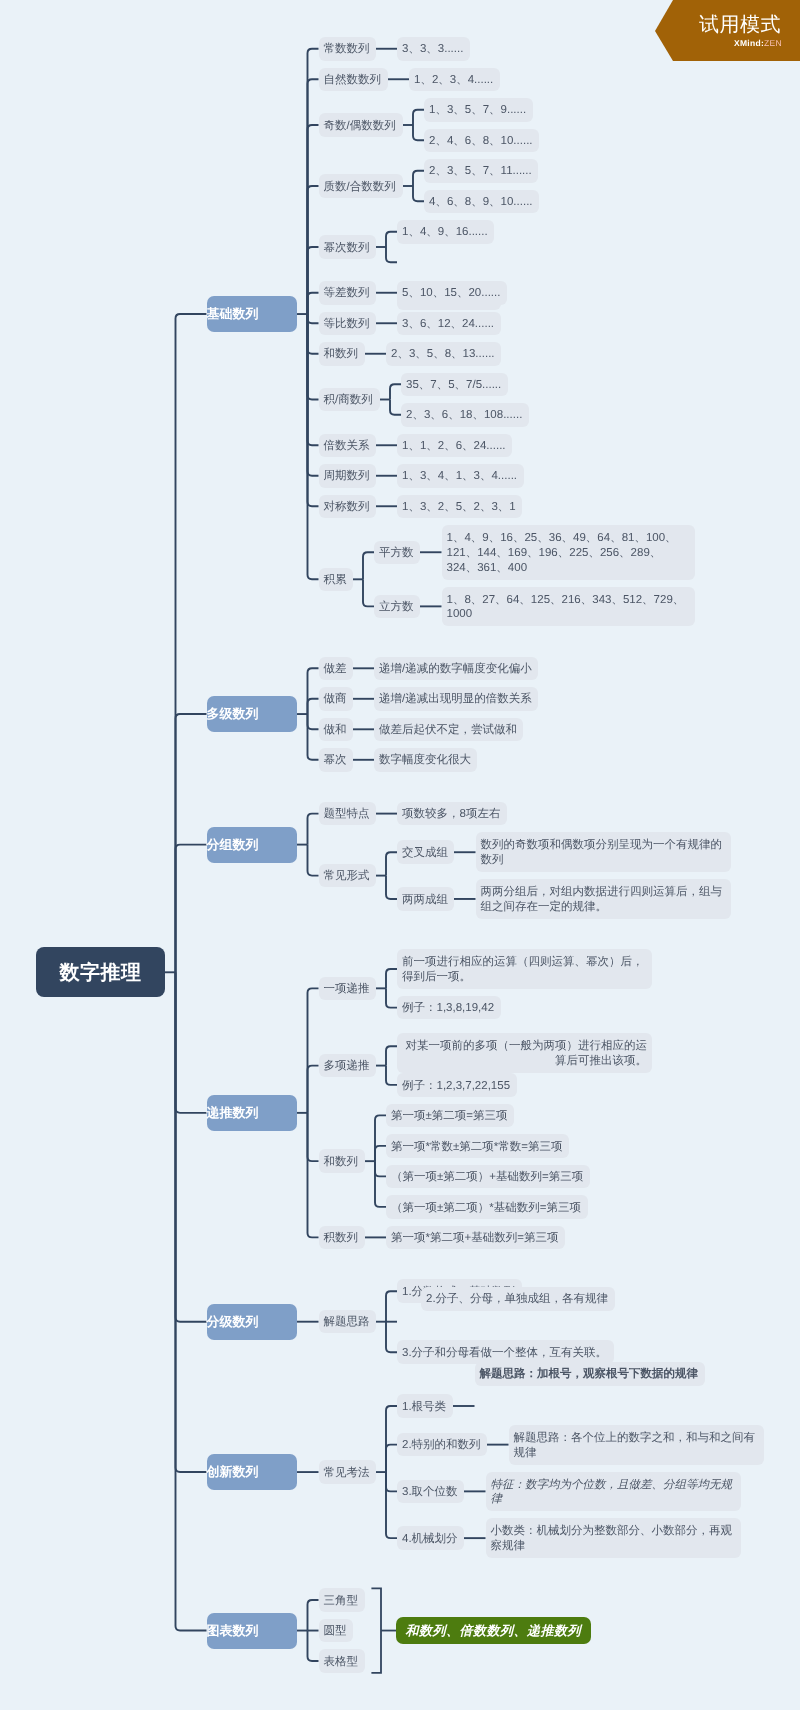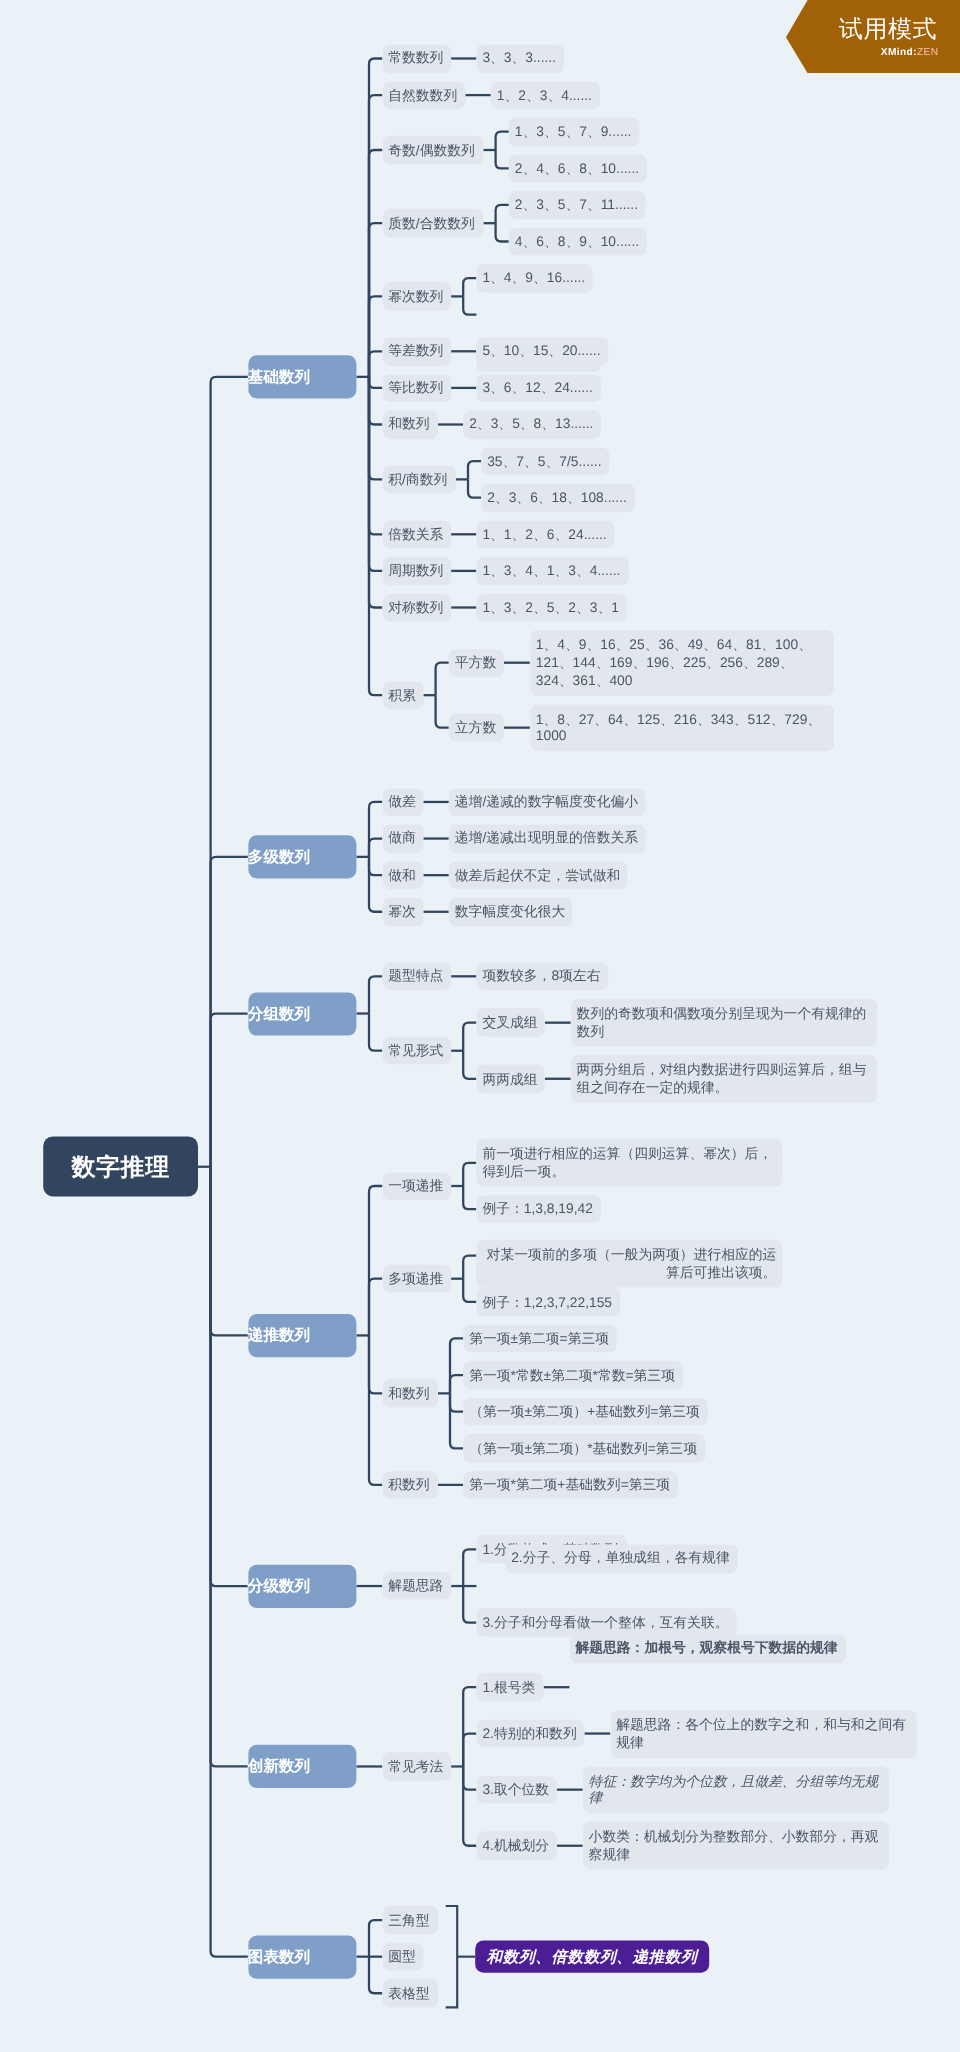--- a/index.html
+++ b/index.html
@@ -14,21 +14,21 @@
   #canvas{position:relative;width:800px;height:1710px;overflow:hidden;background:#eaf2f8;}
   #lines{position:absolute;left:0;top:0;width:800px;height:1710px;}
   .node{position:absolute;box-sizing:border-box;display:flex;align-items:center;white-space:nowrap;}
   .node.wrap{white-space:pre-wrap;}
   .n-root{background:#32455f;color:#ffffff;border-radius:8px;font-size:20px;font-weight:700;
       justify-content:center;letter-spacing:0.5px;}
   .n-l1{background:#7f9fc8;color:#ffffff;border-radius:7px;font-size:13px;font-weight:700;
       justify-content:flex-start;letter-spacing:0px;}
   .n-leaf{background:#e2e7ee;color:#4b5565;border-radius:6px;font-size:11.5px;line-height:14.75px;}
   .n-leaf > span{position:relative;top:1px;}
-  .n-sum{background:#4c1d95;color:#ffffff;border-radius:7px;font-size:13px;font-style:italic;font-weight:700;
+  .n-sum{background:#4d7c0f;color:#ffffff;border-radius:7px;font-size:13px;font-style:italic;font-weight:700;
       letter-spacing:0.5px;}
   #banner{position:absolute;right:0;top:0;width:145px;height:61px;background:#a16207;
       clip-path:polygon(18px 0, 145px 0, 145px 61px, 18px 61px, 0px 31px);}
   #banner .bt{position:absolute;right:19px;top:15px;font-size:20px;font-weight:500;
       letter-spacing:0.5px;color:#ffffff;line-height:20px;}
   #banner .bb{position:absolute;right:18px;top:39px;font-size:8.5px;font-weight:700;
       letter-spacing:0.3px;color:#ffffff;line-height:9px;}
   #banner .bb .lt{font-weight:400;color:#fbc3b7;}
 </style>
 </head>

